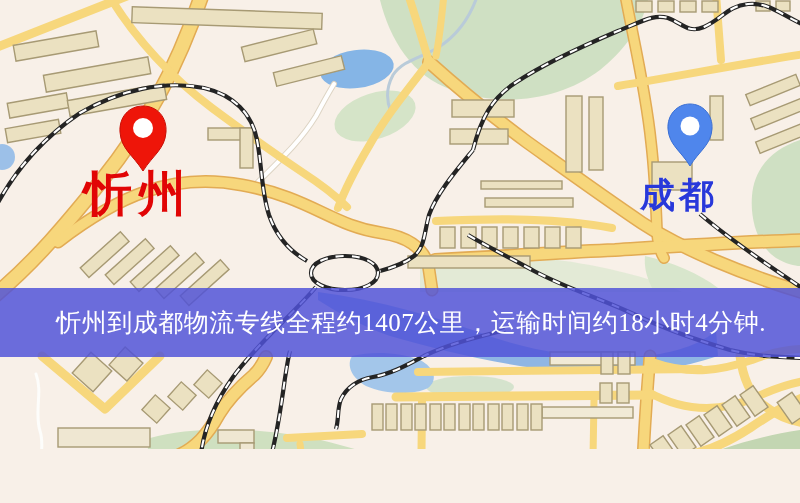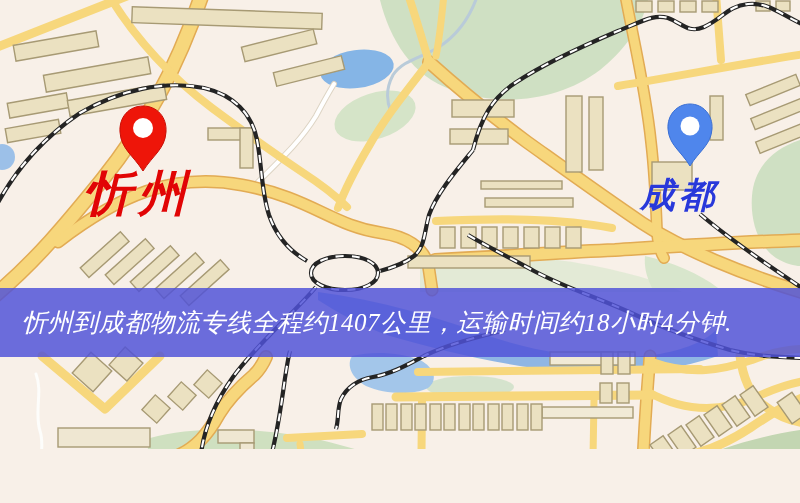--- a/index.html
+++ b/index.html
@@ -1,26 +1,26 @@
 <!DOCTYPE html>
 <html><head>
 <meta charset="utf-8">
 <style>
   html,body{margin:0;padding:0;}
   body{width:800px;height:503px;overflow:hidden;background:#f8f0e8;
        font-family:"Liberation Sans", sans-serif;}
-  .stage{position:relative;width:800px;height:449px;overflow:hidden;font-style:italic;}
+  .stage{position:relative;width:800px;height:449px;overflow:hidden;}
   .stage svg{position:absolute;left:0;top:0;}
   .city-label{position:absolute;font-family:"Liberation Serif", serif;
       font-weight:bold;line-height:1;white-space:nowrap;
       text-shadow:0 0 2px rgba(255,255,255,.35);}
   .origin-label{left:84px;top:170px;font-size:48px;color:#e10505;letter-spacing:6px;}
   .dest-label{left:640px;top:178px;font-size:35px;color:#2838da;letter-spacing:4px;}
   .banner{position:absolute;left:0;top:288px;width:800px;height:69px;
-      background:rgba(80,82,216,0.84);display:flex;align-items:center;}
+      background:rgba(80,82,216,0.84);display:flex;align-items:center;justify-content:center;}
   .banner span{color:#ffffff;font-size:25px;padding-left:22px;
       font-family:"Liberation Serif", serif;letter-spacing:0.5px;white-space:nowrap;}
 </style>
 </head>
 <body>
 
 <div class="stage">
 
 <svg width="800" height="503" viewBox="0 0 800 503">
 

